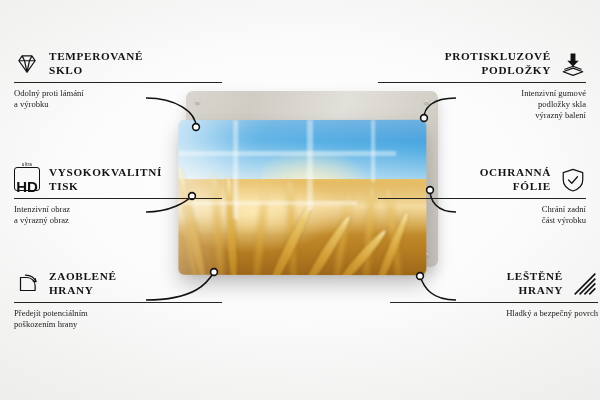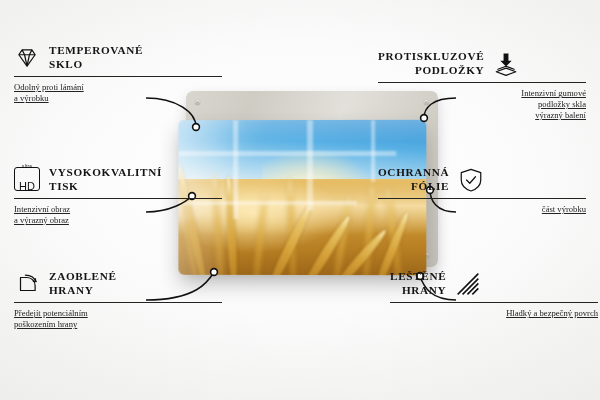--- a/index.html
+++ b/index.html
@@ -108,52 +108,52 @@
 
   
   #wires { position:absolute; inset:0; pointer-events:none; }
 
   
   .feat { position:absolute; width:208px; }
   .feat .head {
     display:flex; align-items:center; gap:9px;
     padding-bottom:5px;
   }
-  .feat.right .head { flex-direction:row-reverse;justify-content:flex-end; }
+  .feat.right .head { flex-direction:row-reverse; }
   .feat .titles {
     font-variant:small-caps;
     letter-spacing:.06em;
     font-size:11.2px;
     line-height:13.5px;
     font-weight:700;
     text-transform:uppercase;
     color:#141414;
   }
   .feat.right .titles { text-align:right; }
   .feat .rule {
     height:1.3px; background:#23231f; width:100%;
   }
   .feat .desc {
-    font-size:8.6px; line-height:11px; padding-top:5px; color:#232323;text-decoration:underline;
+    font-size:8.6px; line-height:11px; padding-top:5px; color:#232323;
   }
   .feat.right .desc { text-align:right; }
 
   .icon { width:26px; height:26px; flex:0 0 26px; color:#111; }
   .icon svg { display:block; width:100%; height:100%; }
 
   .hdbox {
     width:26px; height:24px; border:1.4px solid #111; border-radius:3px;
     display:flex; flex-direction:column; align-items:center; justify-content:center;
     font-family:"Liberation Sans", sans-serif; line-height:1;
   }
   .hdbox .u { font-size:4.6px; letter-spacing:.06em; }
-  .hdbox .h { font-size:11px; font-weight:400; margin-top:11px; }
-
-  
-  #f-tempered   { left:14px;  top:44px; }
+  .hdbox .h { font-size:15px; font-weight:700; margin-top:11px; }
+
+  
+  #f-tempered   { left:14px;  top:50px; }
   #f-print      { left:14px;  top:166px; }
   #f-rounded    { left:14px;  top:270px; }
   #f-pads       { left:378px; top:50px; }
   #f-film       { left:378px; top:166px; }
   #f-polished   { left:390px; top:270px; }
 </style>
 </head>
 <body>
 
 <div id="stage">
@@ -313,20 +313,21 @@
         <path d="M10.5 16 L14.5 20 L21.5 12"></path>
       </svg>
     </span>
     <div class="titles">
       <div>Ochranná</div>
       <div>fólie</div>
     </div>
   </div>
   <div class="rule"></div>
   <div class="desc">
+    <div>Chrání zadní</div>
     <div>část výrobku</div>
   </div>
 </div>
 
 <div class="feat right" id="f-polished">
   <div class="head">
     <span class="icon">
       <svg viewBox="0 0 32 32" fill="none" stroke="currentColor" stroke-width="2" stroke-linecap="square">
         <path d="M4 28 L28 4"></path>
         <path d="M10 28 L28 10"></path>

